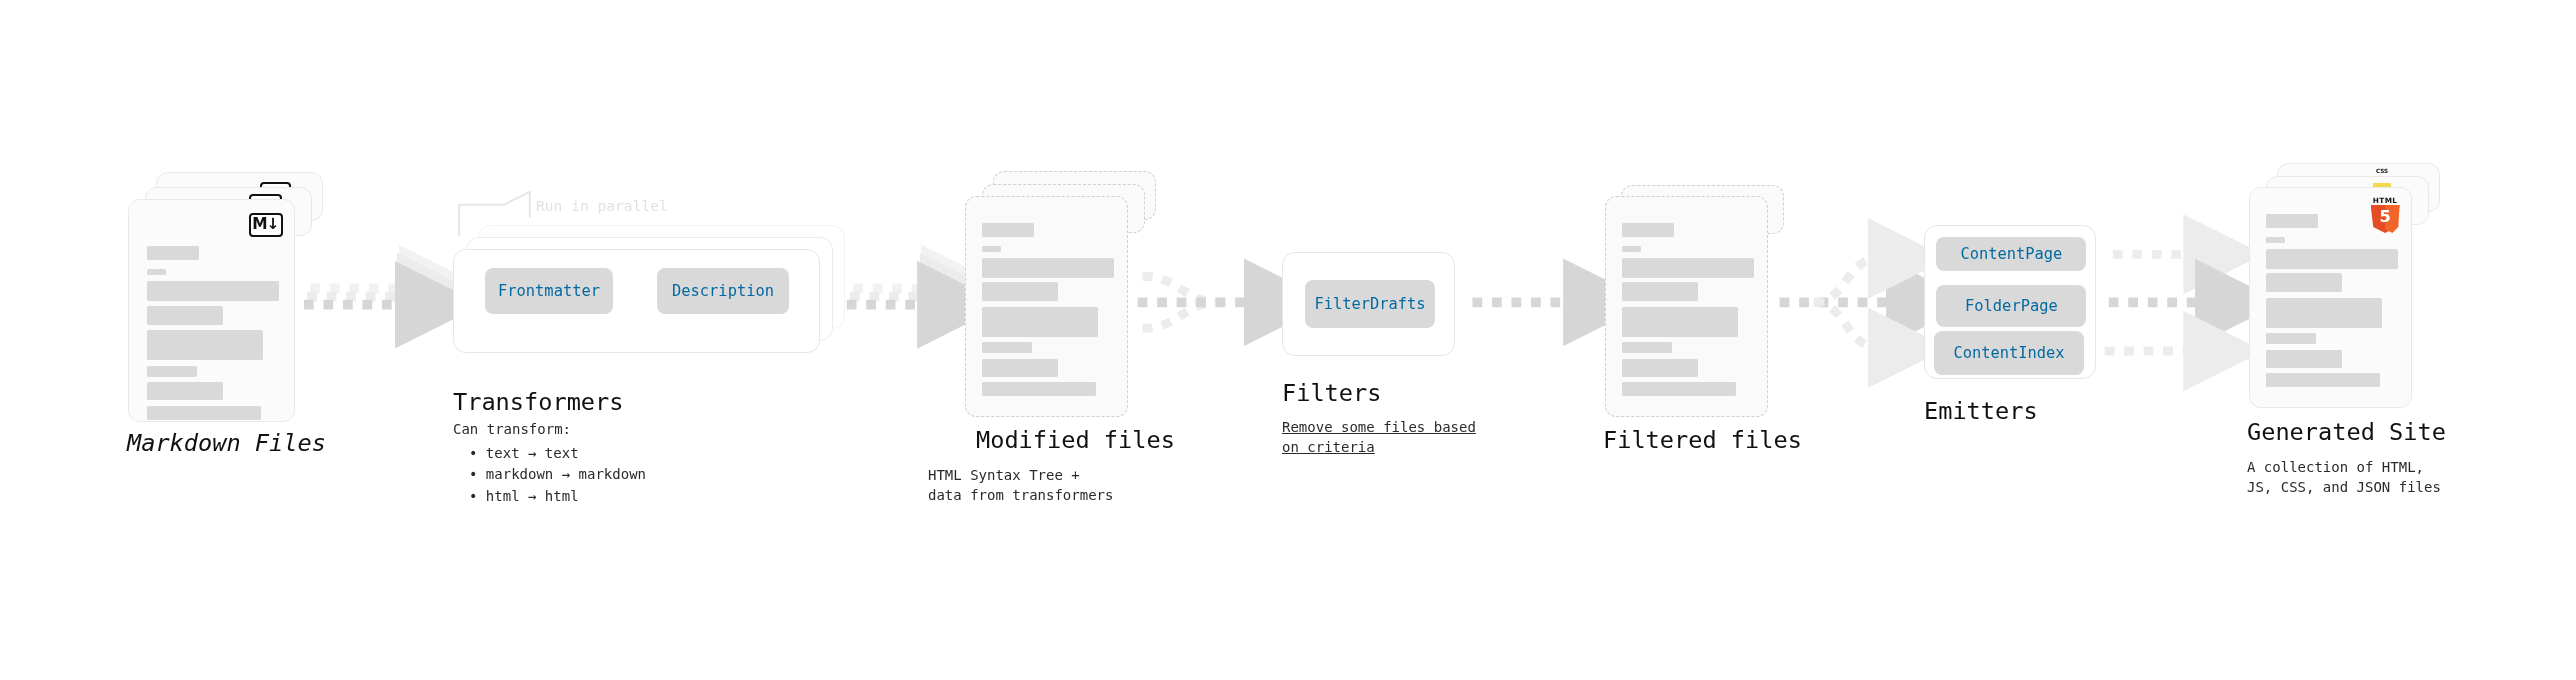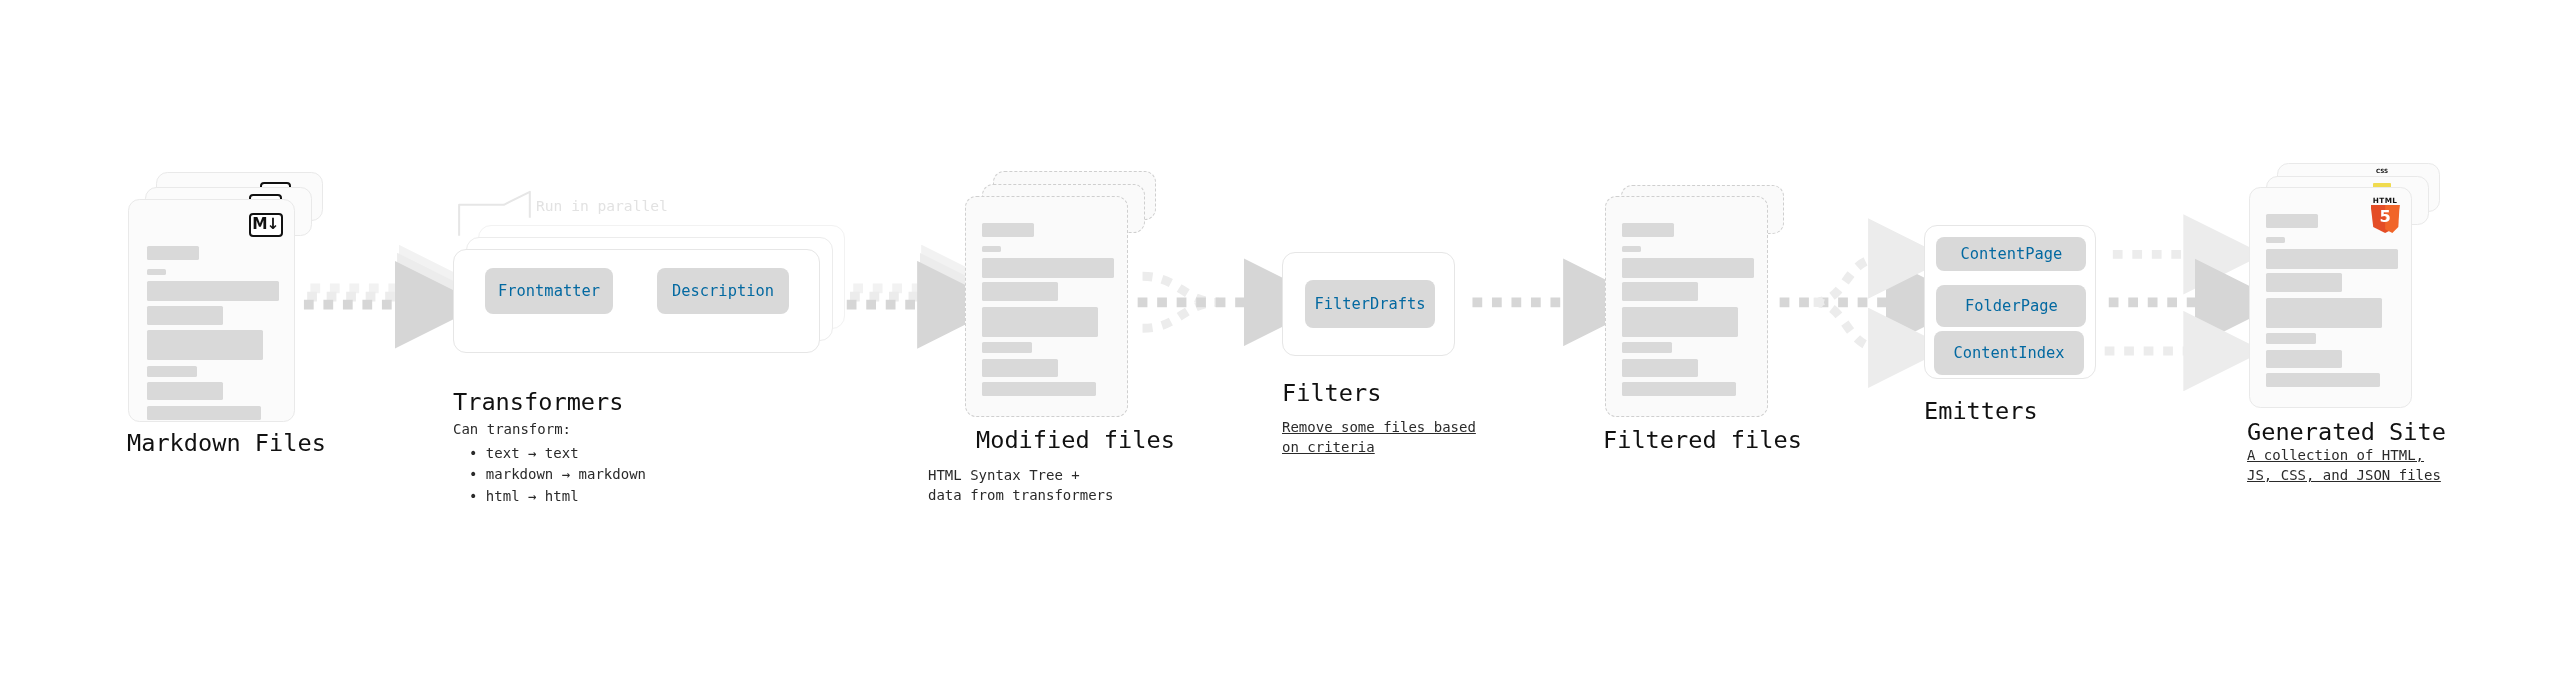--- a/index.html
+++ b/index.html
@@ -180,21 +180,21 @@
       <div class="skel" style="left:18px;top:46px;width:52px;height:14px;"></div>
       <div class="skel" style="left:18px;top:69px;width:18.7px;height:5.7px;"></div>
       <div class="skel" style="left:18px;top:81px;width:132px;height:19.5px;"></div>
       <div class="skel" style="left:18px;top:106px;width:76px;height:18.7px;"></div>
       <div class="skel" style="left:18px;top:130px;width:116px;height:30px;"></div>
       <div class="skel" style="left:18px;top:166px;width:50px;height:10.6px;"></div>
       <div class="skel" style="left:18px;top:182px;width:76px;height:18px;"></div>
       <div class="skel" style="left:18px;top:206px;width:114px;height:14px;"></div>
     </div>
   </div>
-  <div class="title" style="left:127px;top:429px;">Markdown Files</div>
+  <div class="title" style="left:127px;top:429px;font-style:italic;">Markdown Files</div>
 
   <div class="parallel-label" style="left:536px;top:197px;">Run in parallel</div>
 
   <div class="box faint2" style="left:478px;top:225px;width:367px;height:104px;">
     <div class="chip l2" style="left:31px;top:18px;width:128px;height:42px;">Frontmatter</div>
     <div class="chip l2" style="left:203px;top:18px;width:132px;height:42px;">Description</div>
   </div>
 
   <div class="box faint1" style="left:466px;top:237px;width:367px;height:104px;">
     <div class="chip l1" style="left:31px;top:18px;width:128px;height:44px;">Frontmatter</div>
@@ -283,17 +283,17 @@
       <div class="skel" style="left:16.3px;top:49px;width:18.7px;height:5.7px;"></div>
       <div class="skel" style="left:16.3px;top:61px;width:132px;height:19.5px;"></div>
       <div class="skel" style="left:16.3px;top:85px;width:76px;height:18.7px;"></div>
       <div class="skel" style="left:16.3px;top:110px;width:116px;height:30px;"></div>
       <div class="skel" style="left:16.3px;top:145px;width:50px;height:10.6px;"></div>
       <div class="skel" style="left:16.3px;top:162px;width:76px;height:18px;"></div>
       <div class="skel" style="left:16.3px;top:185px;width:114px;height:14px;"></div>
     </div>
   </div>
   <div class="title" style="left:2247px;top:418px;">Generated Site</div>
-  <div class="sub" style="left:2247px;top:445px;text-decoration:underline;">A collection of HTML,
+  <div class="sub" style="left:2247px;top:457px;">A collection of HTML,
 JS, CSS, and JSON files</div>
 
 </div>
 
 
 </body></html>

